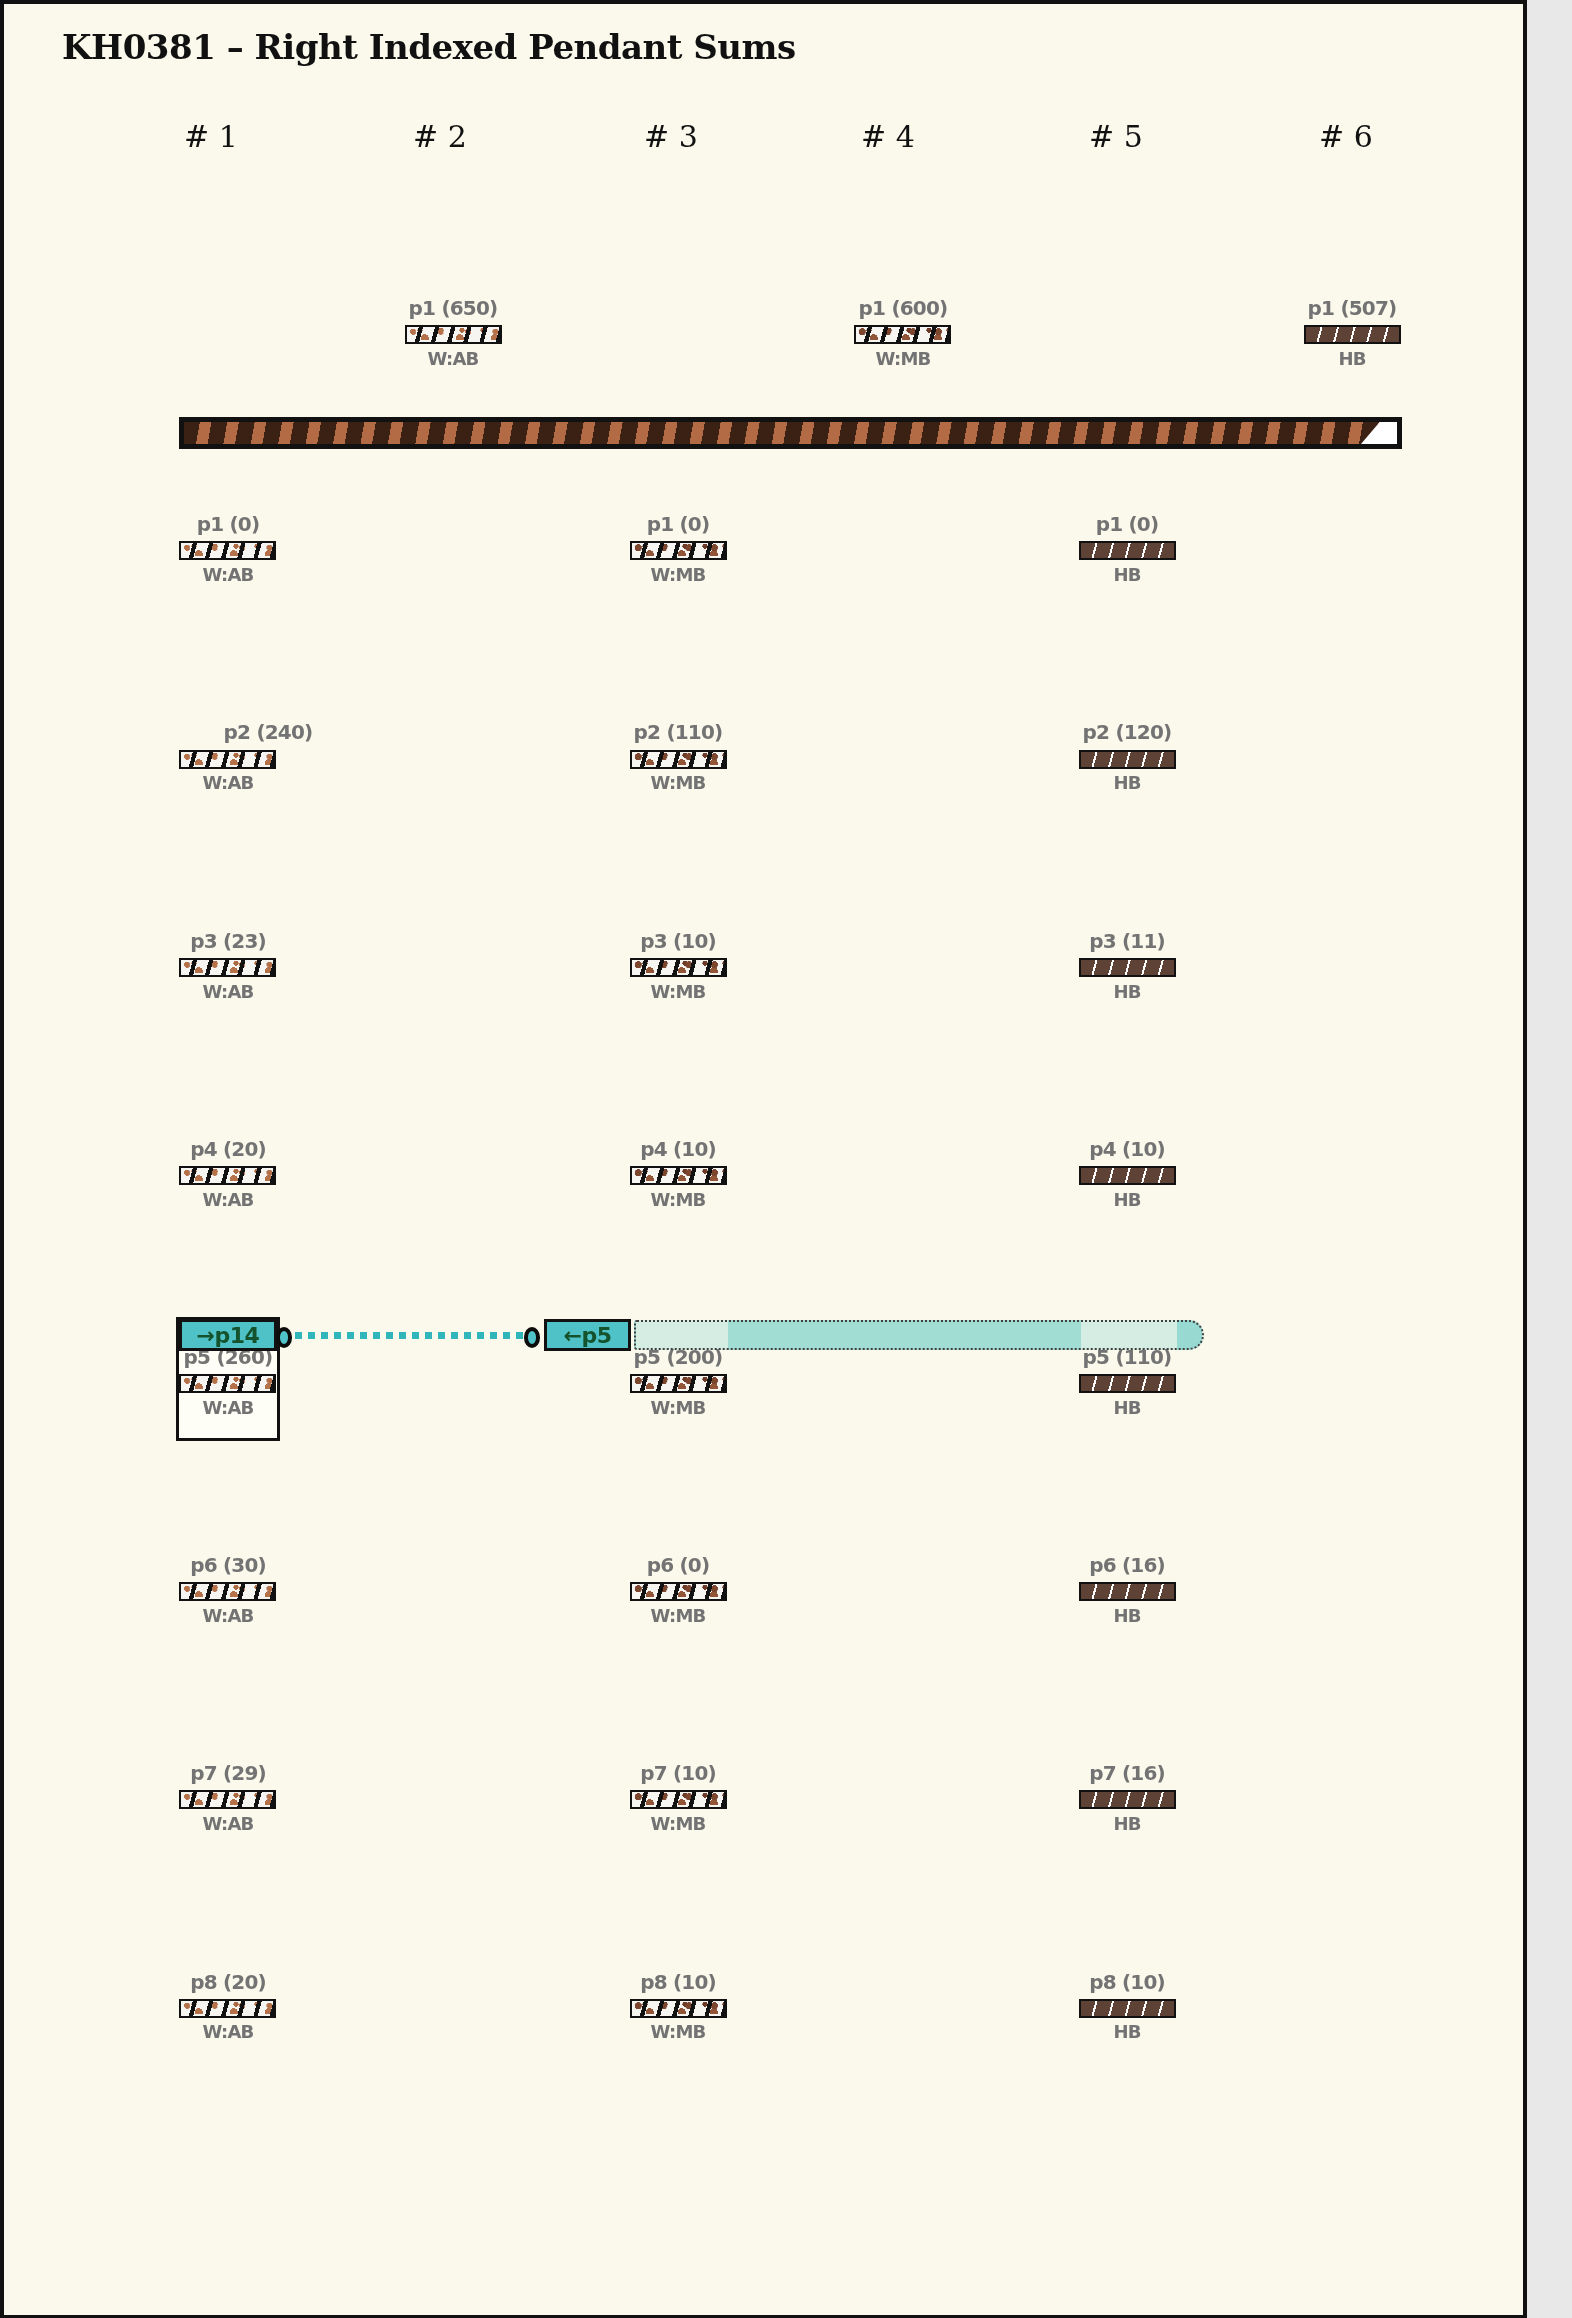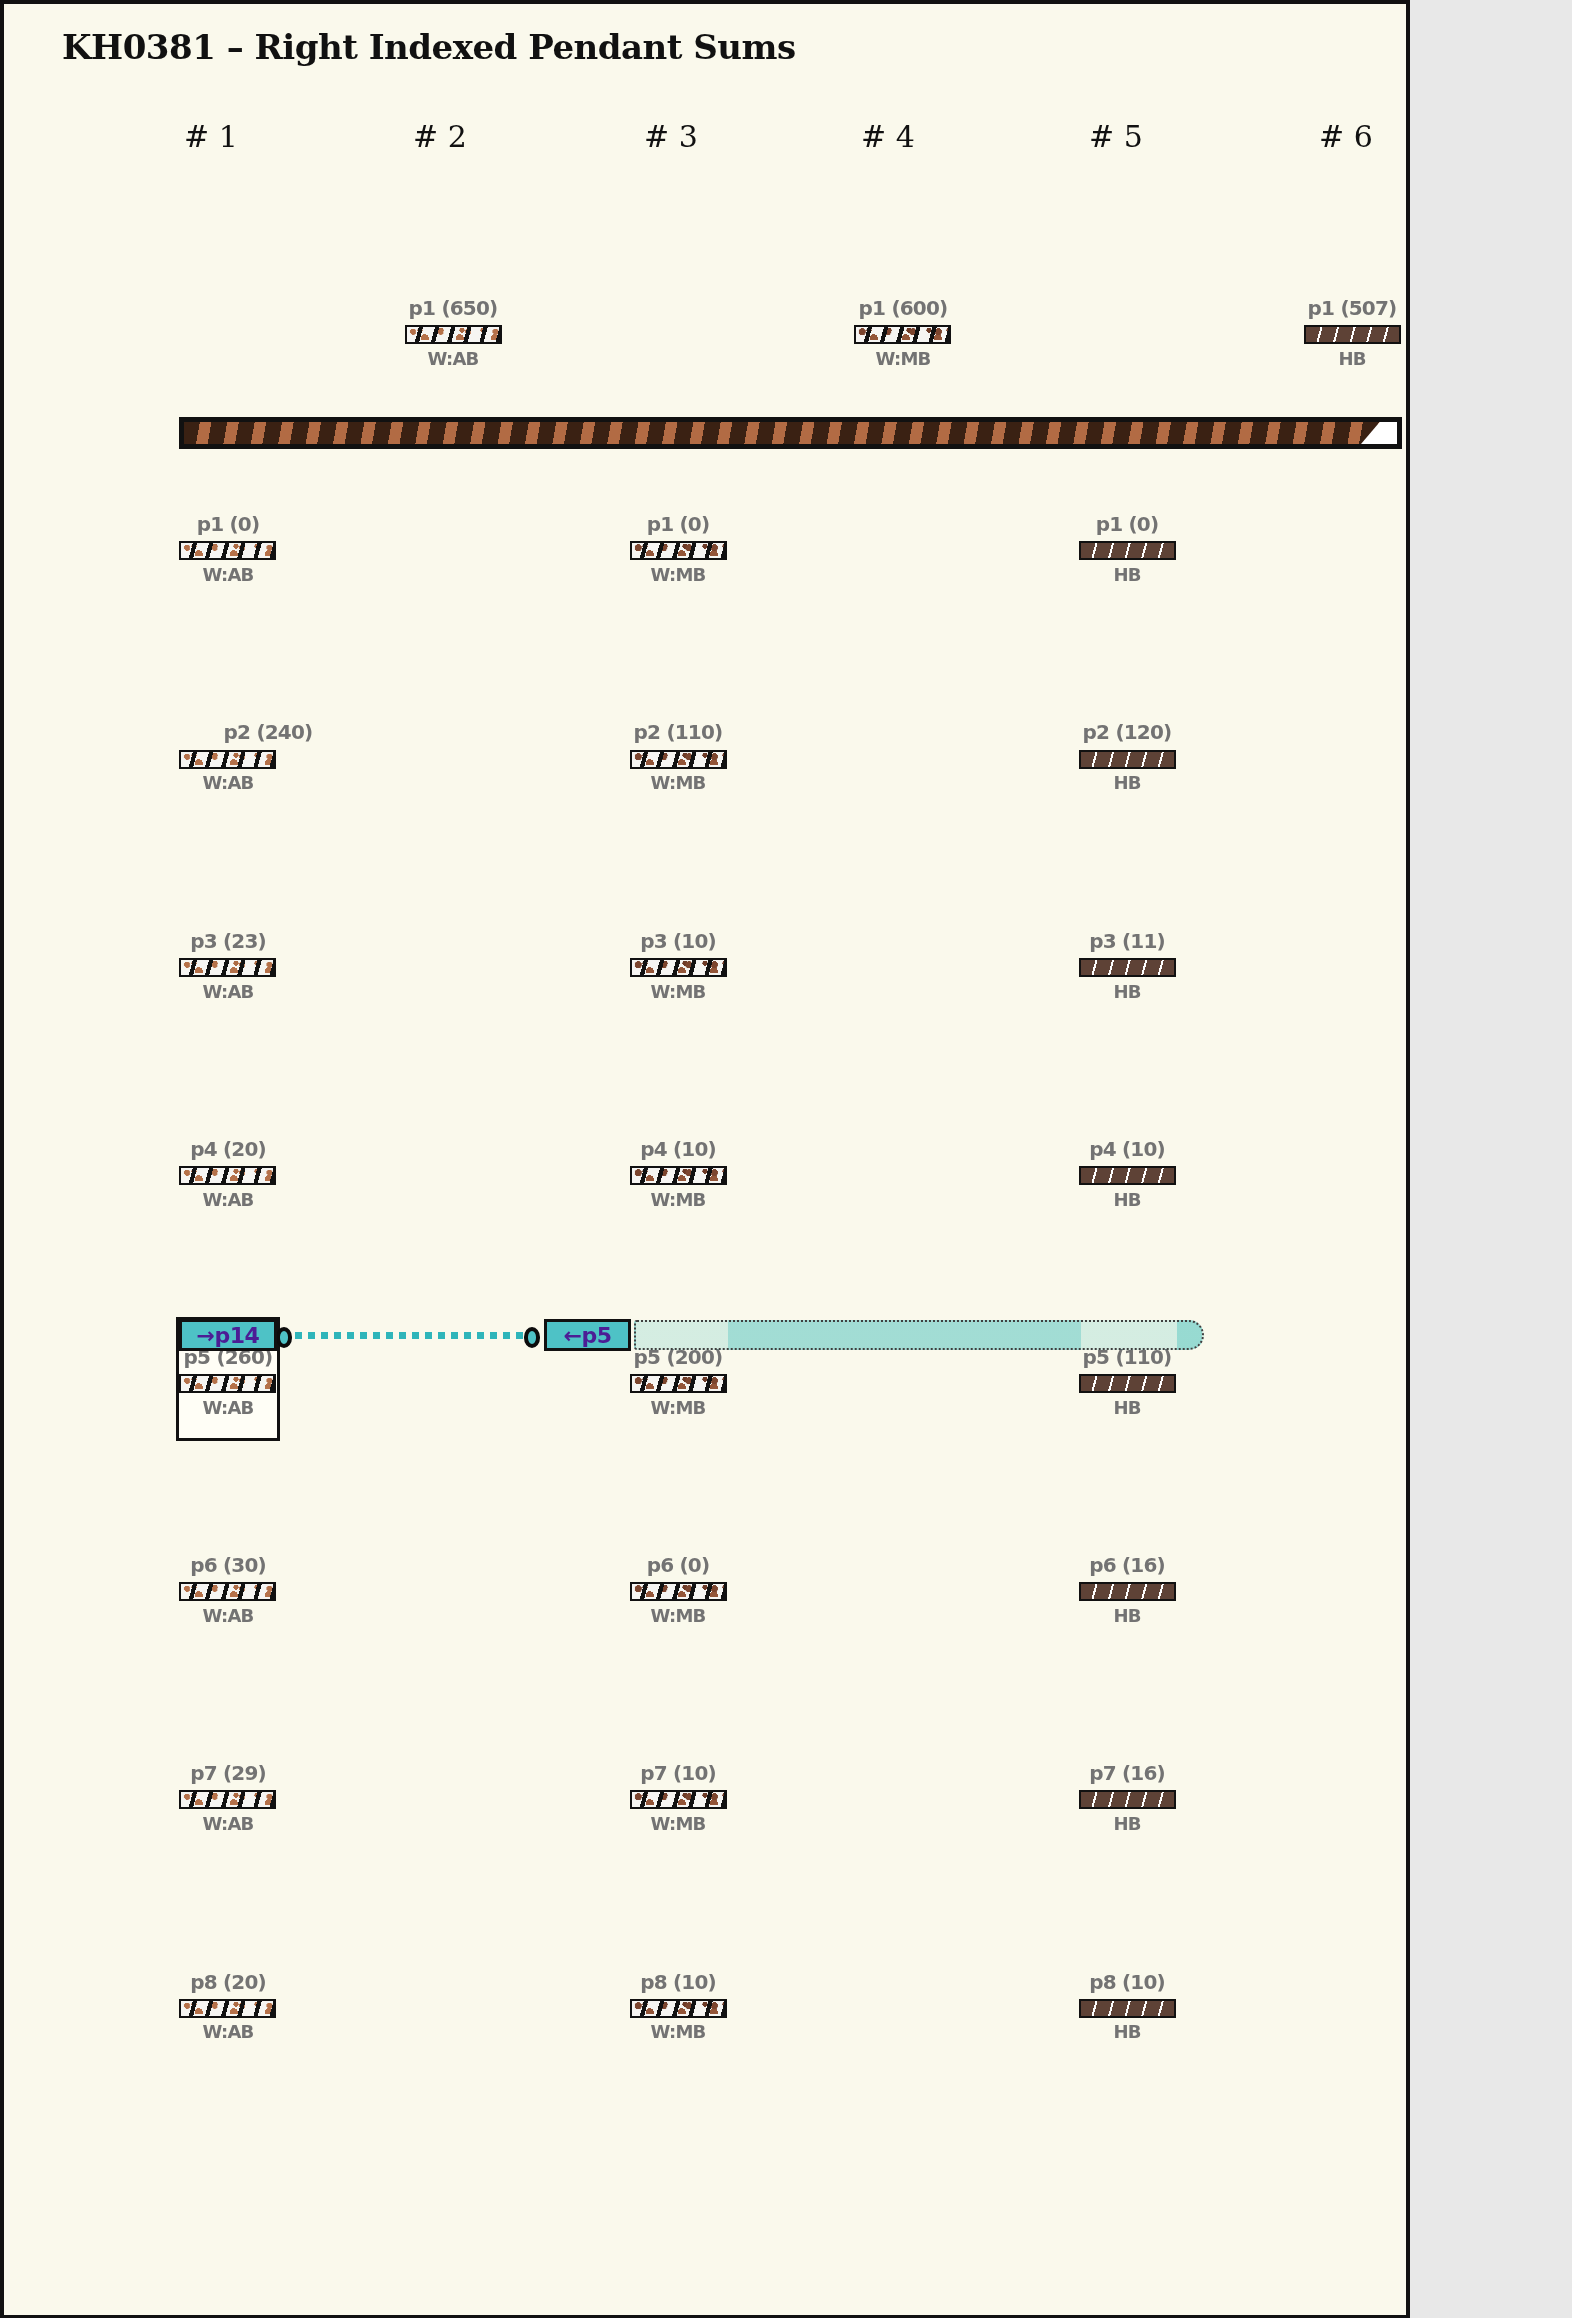--- a/index.html
+++ b/index.html
@@ -1,18 +1,18 @@
 <!DOCTYPE html>
 <html style="--background: #faf9ec; --ink: #111111; --stripe-dark: #3a2113; --stripe-light: #b26b44; --hb-fill: #5e4236; --wab-dot: #b5714a; --wmb-dot: #7c452e; --teal: #4ec2c6; --teal-line: #2fb5ba;font-size:8.3px"><head>
 <meta charset="utf-8">
 <style>
   html,body{margin:0;padding:0;background:#e8e8e8;}
   #stage{
     position:relative;
-    width:1410px;height:2319px;
+    width:1527px;height:2319px;
     background:var(--background,#faf9ec);
     border:4.7px solid var(--ink,#111);
     box-sizing:border-box;
     overflow:hidden;
     font-family:"DejaVu Sans", sans-serif;
   }
   .title{
     position:absolute;left:58px;top:23px;margin:0;
     font-family:"DejaVu Serif", serif;
     font-size:34px;font-weight:bold;color:var(--ink,#111);
@@ -69,21 +69,21 @@
     clip-path:polygon(52% 0, 100% 0, 100% 100%, 0 100%);
   }
   .group-box{
     position:absolute;left:172px;top:1313px;width:104px;height:124px;
     border:3.6px solid var(--ink,#111);background:#fffef6;box-sizing:border-box;
   }
   .tag{
     position:absolute;height:32px;
     background:var(--teal,#4ec2c6);
     border:3.1px solid var(--ink,#111);box-sizing:border-box;
-    color:#4c1d95;font-weight:bold;font-size:22px;
+    color:#14532d;font-weight:bold;font-size:22px;
     display:flex;align-items:center;justify-content:center;
     letter-spacing:-0.5px;
   }
   .tag-src{left:175px;top:1315px;width:98px;}
   .tag-dst{left:540px;top:1315px;width:87px;}
   .dotline{
     position:absolute;left:291px;top:1328px;width:229px;height:6.7px;
     background:repeating-linear-gradient(90deg, var(--teal-line,#2fb5ba) 0 6.7px, transparent 6.7px 13px);
   }
   .node{

